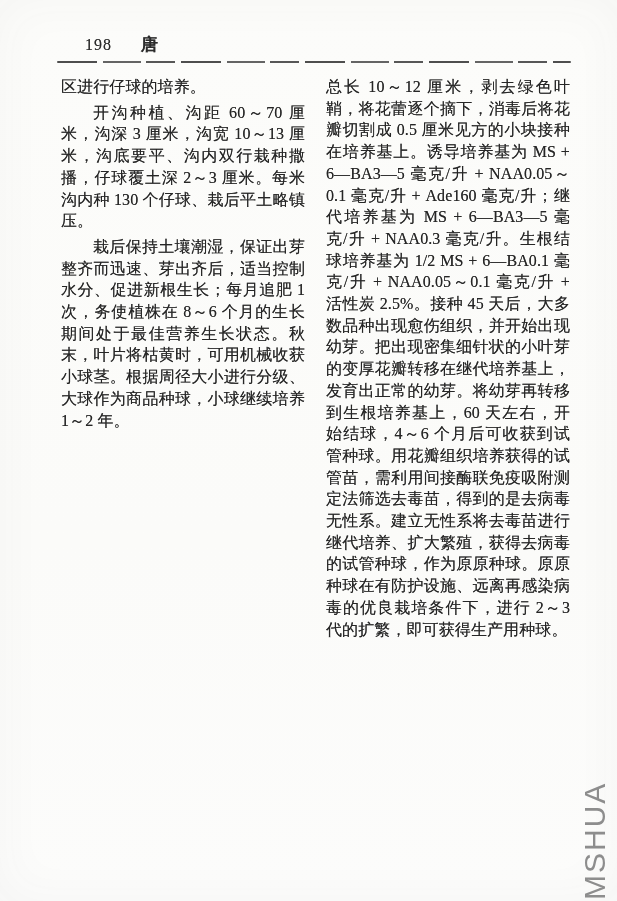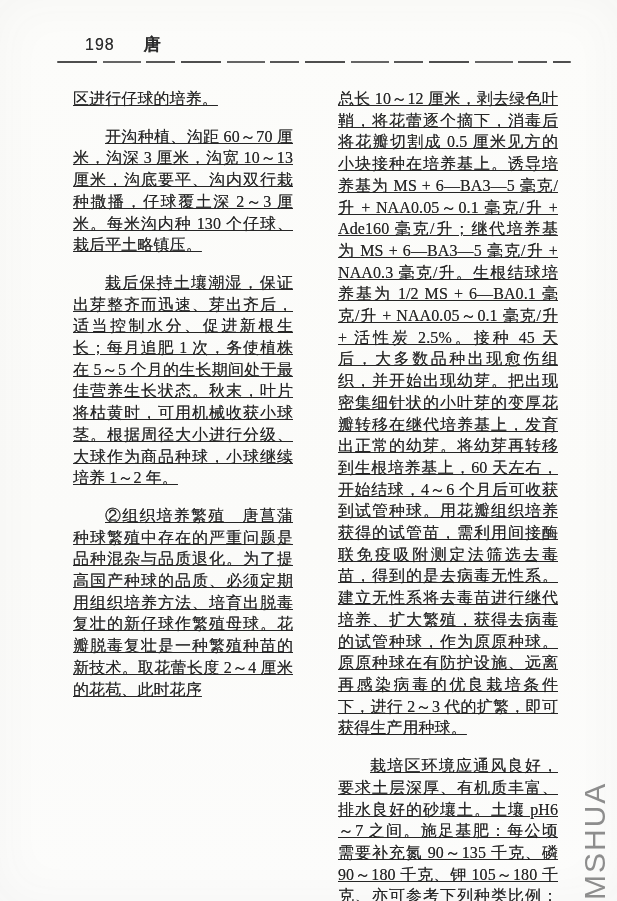--- a/index.html
+++ b/index.html
@@ -18,21 +18,21 @@
   }
   .running-header {
     position: absolute;
     top: 33px; left: 85px;
     font-size: 16px;
     color: #2c2c2c;
     letter-spacing: 1px;
     white-space: nowrap;
   }
   .running-header .page-num {
-    font-family: Liberation Sans, sans-serif;
+    font-family: Liberation Serif, serif;
     text-shadow: 0 0 0.5px rgba(30,30,30,0.6);
   }
   .running-header .chapter {
     margin-left: 24px;
     font-size: 17px;
     font-weight: bold;
     text-shadow: 0 0 0.5px rgba(30,30,30,0.6);
   }
   .header-rule {
     position: absolute;
@@ -56,21 +56,21 @@
   }
   .col {
     width: 252px;
     font-size: 16px;
     line-height: 21.7px;
     text-align: justify;
     color: #262626;
     text-shadow: 0 0 0.55px rgba(30,30,30,0.65);
     letter-spacing: 0.1px;
   }
-  .col p { margin: 16px; text-decoration: underline; }
+  .col p { margin: 4px; }
   .col p.indent { text-indent: 2em; }
   .watermark {
     position: absolute;
     left: 537px; top: 824px;
     width: 116px; height: 36px;
     line-height: 36px;
     text-align: center;
     transform: rotate(-90deg);
     font-family: "Liberation Sans", sans-serif;
     font-size: 30px;
@@ -89,26 +89,24 @@
     <span class="chapter">唐</span>
   </div>
 
   <div class="header-rule"></div>
 
   <main class="columns">
 
     <section class="col">
       <p class="para">区进行仔球的培养。</p>
       <p class="para indent">开沟种植、沟距 60～70 厘米，沟深 3 厘米，沟宽 10～13 厘米，沟底要平、沟内双行栽种撒播，仔球覆土深 2～3 厘米。每米沟内种 130 个仔球、栽后平土略镇压。</p>
-      <p class="para indent">栽后保持土壤潮湿，保证出芽整齐而迅速、芽出齐后，适当控制水分、促进新根生长；每月追肥 1 次，务使植株在 5～5 个月的生长期间处于最佳营养生长状态。秋末，叶片将枯黄时，可用机械收获小球茎。根据周径大小进行分级、大球作为商品种球，小球继续培养 1～2 年。</p>
-      <p class="para indent">②组织培养繁殖　唐菖蒲种球繁殖中存在的严重问题是品种混杂与品质退化。为了提高国产种球的品质、必须定期用组织培养方法、培育出脱毒复壮的新仔球作繁殖母球。花瓣脱毒复壮是一种繁殖种苗的新技术。取花蕾长度 2～4 厘米的花苞、此时花序</p>
+      <p class="para indent">栽后保持土壤潮湿，保证出芽整齐而迅速、芽出齐后，适当控制水分、促进新根生长；每月追肥 1 次，务使植株在 8～6 个月的生长期间处于最佳营养生长状态。秋末，叶片将枯黄时，可用机械收获小球茎。根据周径大小进行分级、大球作为商品种球，小球继续培养 1～2 年。</p>
     </section>
 
     <section class="col">
       <p class="para">总长 10～12 厘米，剥去绿色叶鞘，将花蕾逐个摘下，消毒后将花瓣切割成 0.5 厘米见方的小块接种在培养基上。诱导培养基为 MS + 6—BA3—5 毫克/升 + NAA0.05～0.1 毫克/升 + Ade160 毫克/升；继代培养基为 MS + 6—BA3—5 毫克/升 + NAA0.3 毫克/升。生根结球培养基为 1/2 MS + 6—BA0.1 毫克/升 + NAA0.05～0.1 毫克/升 + 活性炭 2.5%。接种 45 天后，大多数品种出现愈伤组织，并开始出现幼芽。把出现密集细针状的小叶芽的变厚花瓣转移在继代培养基上，发育出正常的幼芽。将幼芽再转移到生根培养基上，60 天左右，开始结球，4～6 个月后可收获到试管种球。用花瓣组织培养获得的试管苗，需利用间接酶联免疫吸附测定法筛选去毒苗，得到的是去病毒无性系。建立无性系将去毒苗进行继代培养、扩大繁殖，获得去病毒的试管种球，作为原原种球。原原种球在有防护设施、远离再感染病毒的优良栽培条件下，进行 2～3 代的扩繁，即可获得生产用种球。</p>
-      <p class="para indent">栽培区环境应通风良好，要求土层深厚、有机质丰富、排水良好的砂壤土。土壤 pH6～7 之间。施足基肥：每公顷需要补充氮 90～135 千克、磷 90～180 千克、钾 105～180 千克、亦可参考下列种类比例：绿肥加 60%人粪尿 5 000 千克，再加 2:2:3 氮磷钾复合肥 15 千克，或圈杂肥 1 000 千</p>
     </section>
 
   </main>
 
   <div class="watermark">MSHUA</div>
 
 </div>
 
 </body></html>

